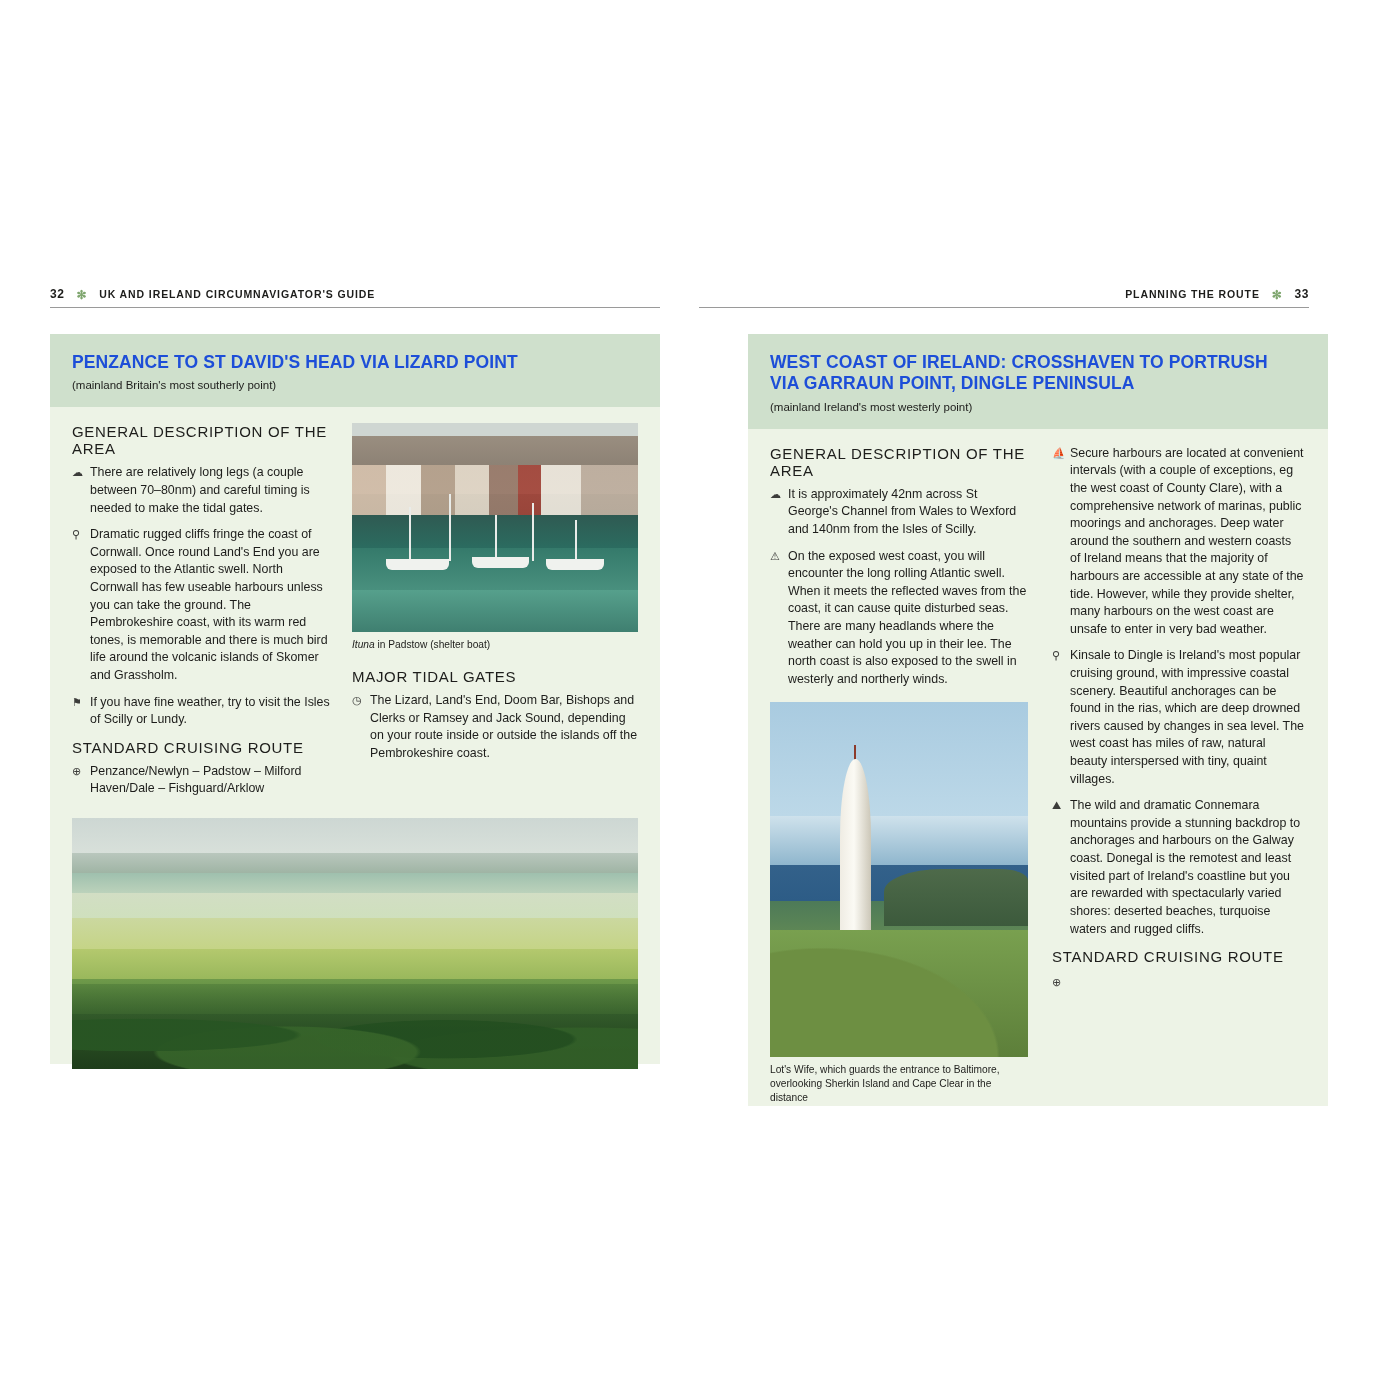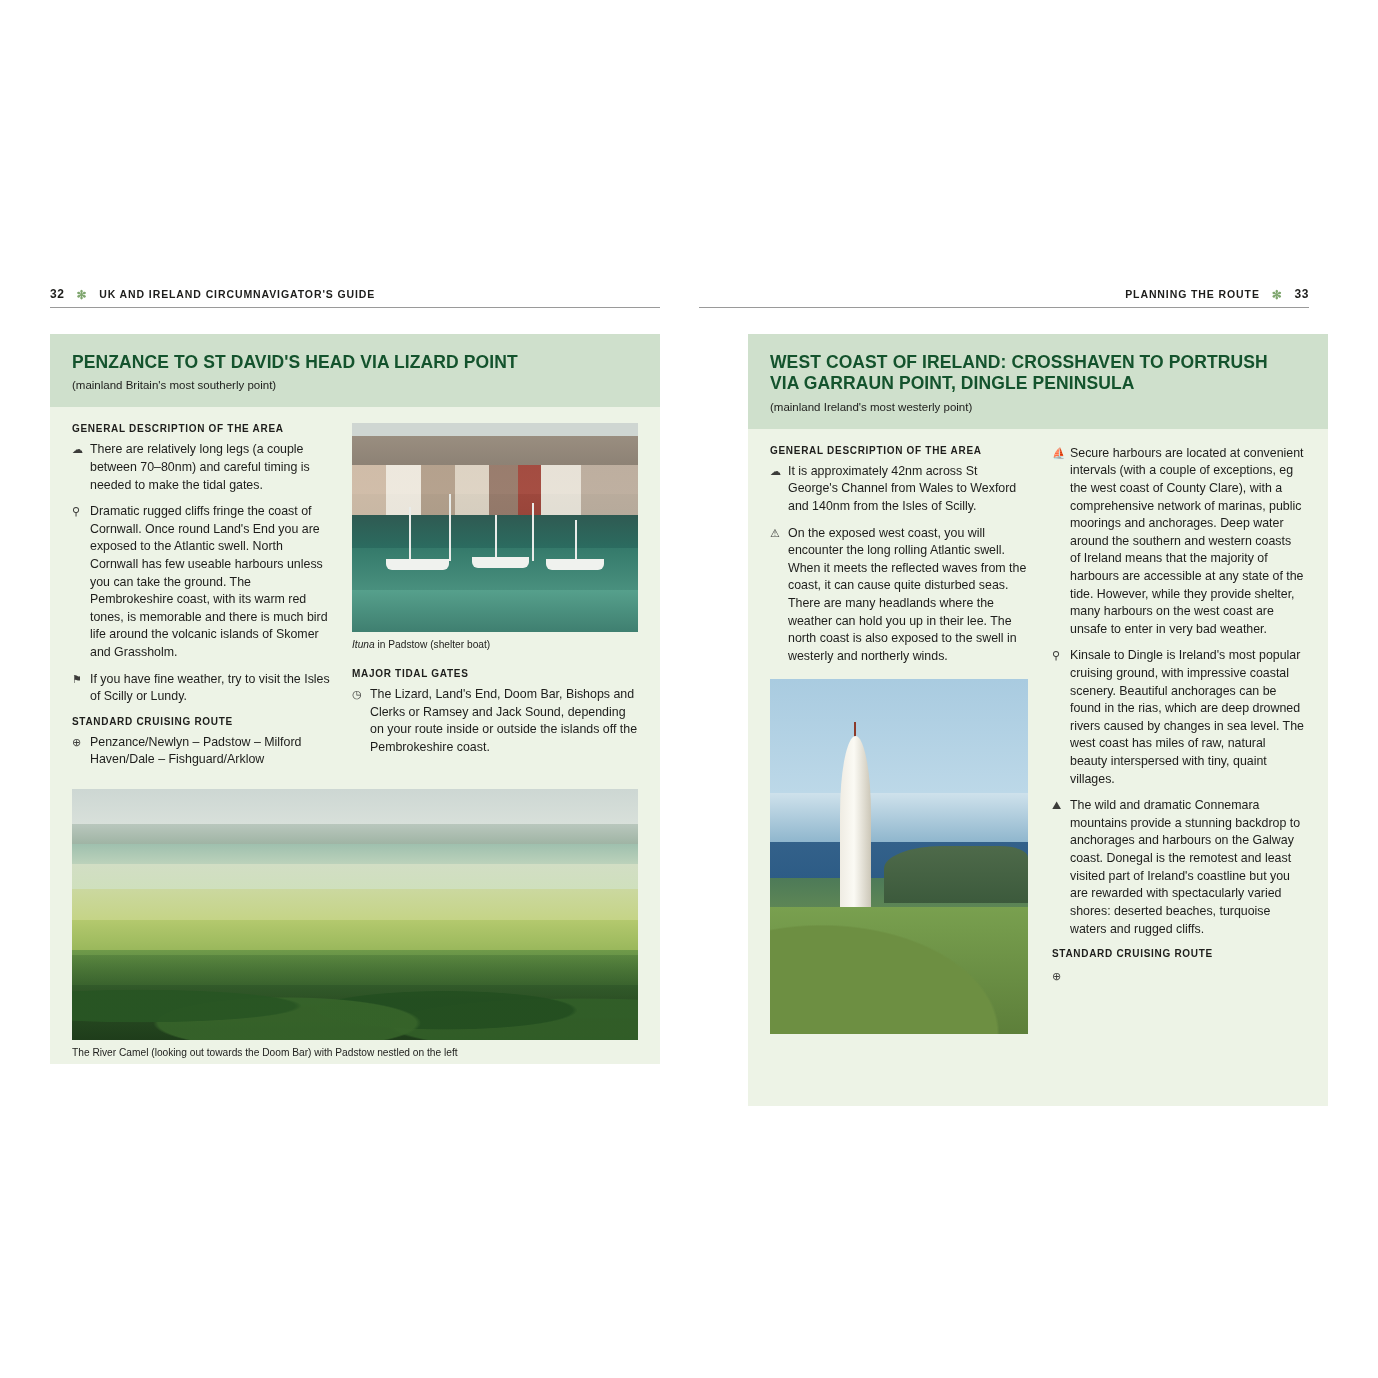--- a/index.html
+++ b/index.html
@@ -56,36 +56,36 @@
   }
   .panel-head {
     background: #cfe0cc;
     padding: 18px 22px 16px 22px;
     box-sizing: border-box;
   }
   .panel-title {
     font-size: 17.5px;
     font-weight: bold;
     line-height: 1.22;
-    color: #14532d;
+    color: #1d4ed8;
     margin: 0;
     letter-spacing: 0.1px;
   }
   .panel-sub {
     font-size: 11.5px;
     margin-top: 6px;
     color: #1d1d1b;
   }
   .panel-body {
     padding: 16px 22px 20px 22px;
     box-sizing: border-box;
   }
   .sect-title {
-    font-size: 10px;
-    font-weight: bold;
+    font-size: 15px;
+    font-weight: normal;
     letter-spacing: 0.7px;
     text-transform: uppercase;
     margin: 0 0 7px 0;
   }
   ul.bullets {
     list-style: none;
     margin: 0 0 10px 0;
     padding: 0;
   }
   ul.bullets li {
@@ -282,21 +282,20 @@
           <ul class="bullets">
             <li>
               <span class="ico">◷</span>
               <span>The Lizard, Land's End, Doom Bar, Bishops and Clerks or Ramsey and Jack Sound, depending on your route inside or outside the islands off the Pembrokeshire coast.</span>
             </li>
           </ul>
         </div>
       </div>
 
       <div class="photo ph-camel" style="width:566px; height:251px; margin-top:10px;"></div>
-      <div class="cap">The River Camel (looking out towards the Doom Bar) with Padstow nestled on the left</div>
     </div>
   </div>
 
   <div class="runhead" style="right:50px; top:281px; text-align:center;">
     <span>PLANNING THE ROUTE</span>
     <span class="mark">✻</span>
     <span class="folio">33</span>
   </div>
   <div class="rule" style="right:50px; top:301px; width:610px;"></div>
 
@@ -321,20 +320,21 @@
             <span>On the exposed west coast, you will encounter the long rolling Atlantic swell. When it meets the reflected waves from the coast, it can cause quite disturbed seas. There are many headlands where the weather can hold you up in their lee. The north coast is also exposed to the swell in westerly and northerly winds.</span>
           </li>
         </ul>
 
         <div class="photo ph-lotswife" style="width:258px; height:355px; margin-top:14px;">
           <div class="beacon-tip"></div>
           <div class="beacon"></div>
           <div class="headland"></div>
           <div class="foreground"></div>
         </div>
+        <div class="cap">Lot's Wife, which guards the entrance to Baltimore, overlooking Sherkin Island and Cape Clear in the distance</div>
       </div>
 
       <div style="width:252px;">
         <ul class="bullets">
           <li>
             <span class="ico">⛵</span>
             <span>Secure harbours are located at convenient intervals (with a couple of exceptions, eg the west coast of County Clare), with a comprehensive network of marinas, public moorings and anchorages. Deep water around the southern and western coasts of Ireland means that the majority of harbours are accessible at any state of the tide. However, while they provide shelter, many harbours on the west coast are unsafe to enter in very bad weather.</span>
           </li>
           <li>
             <span class="ico">⚲</span>

